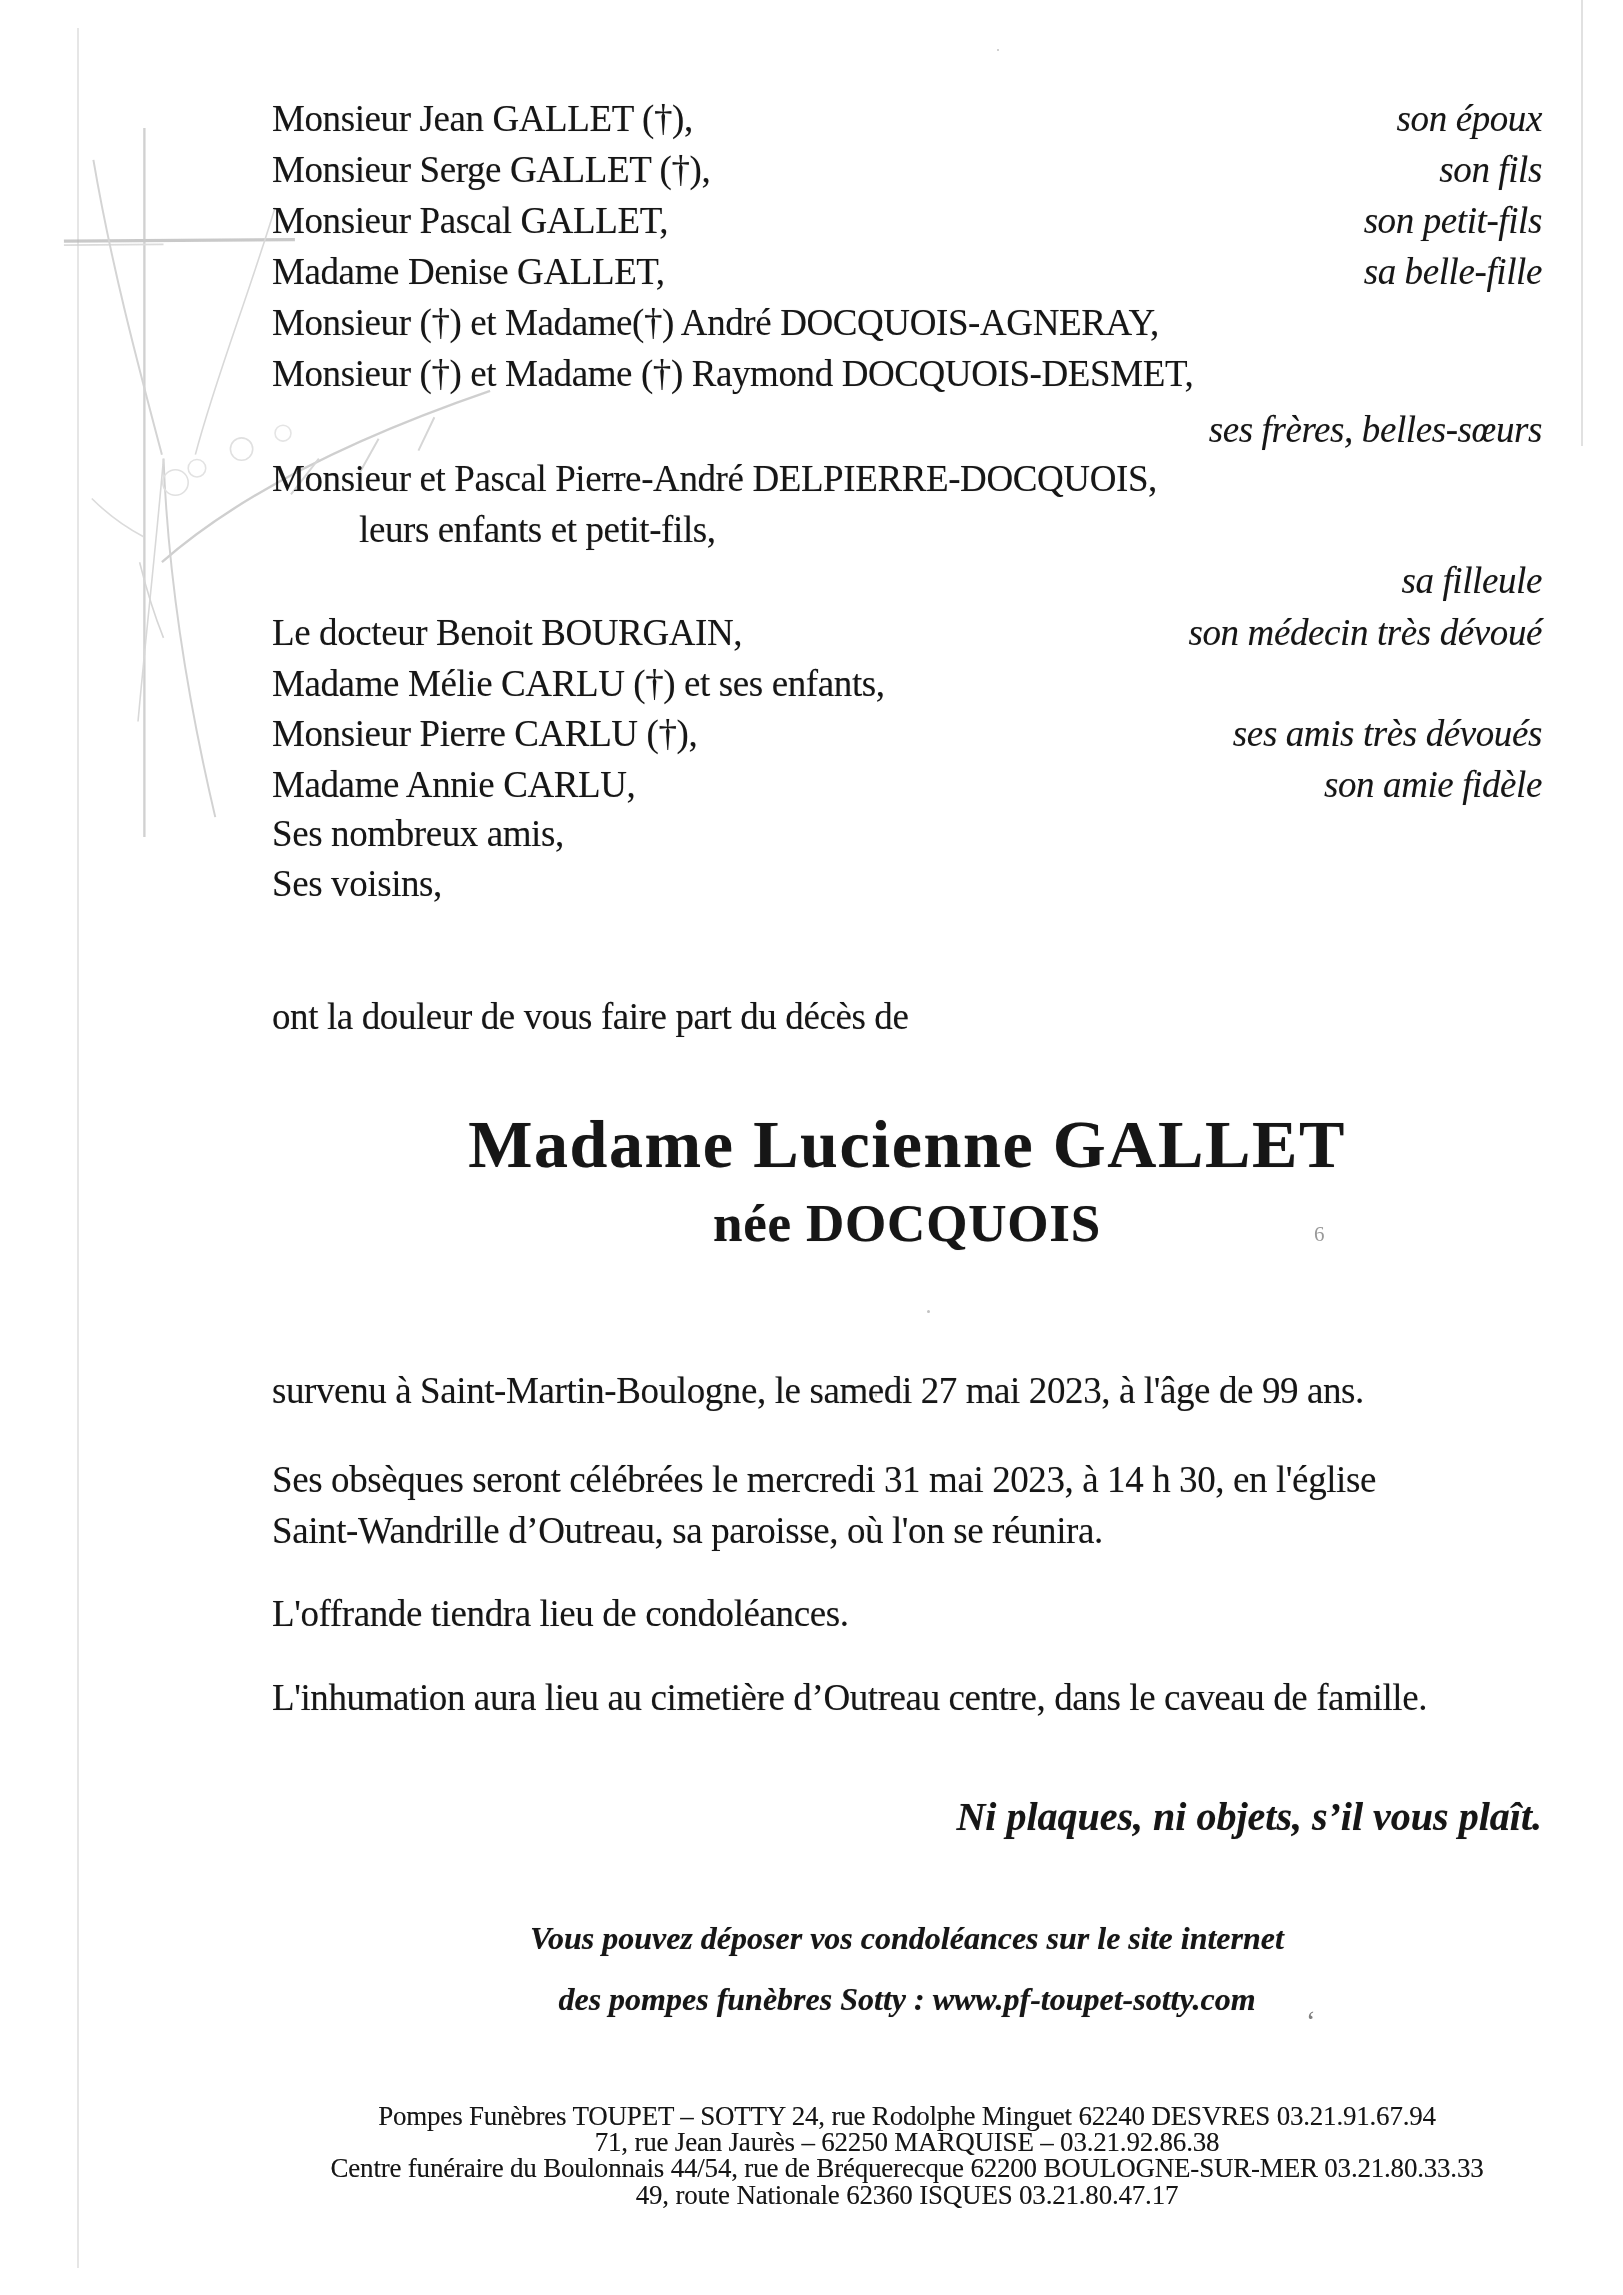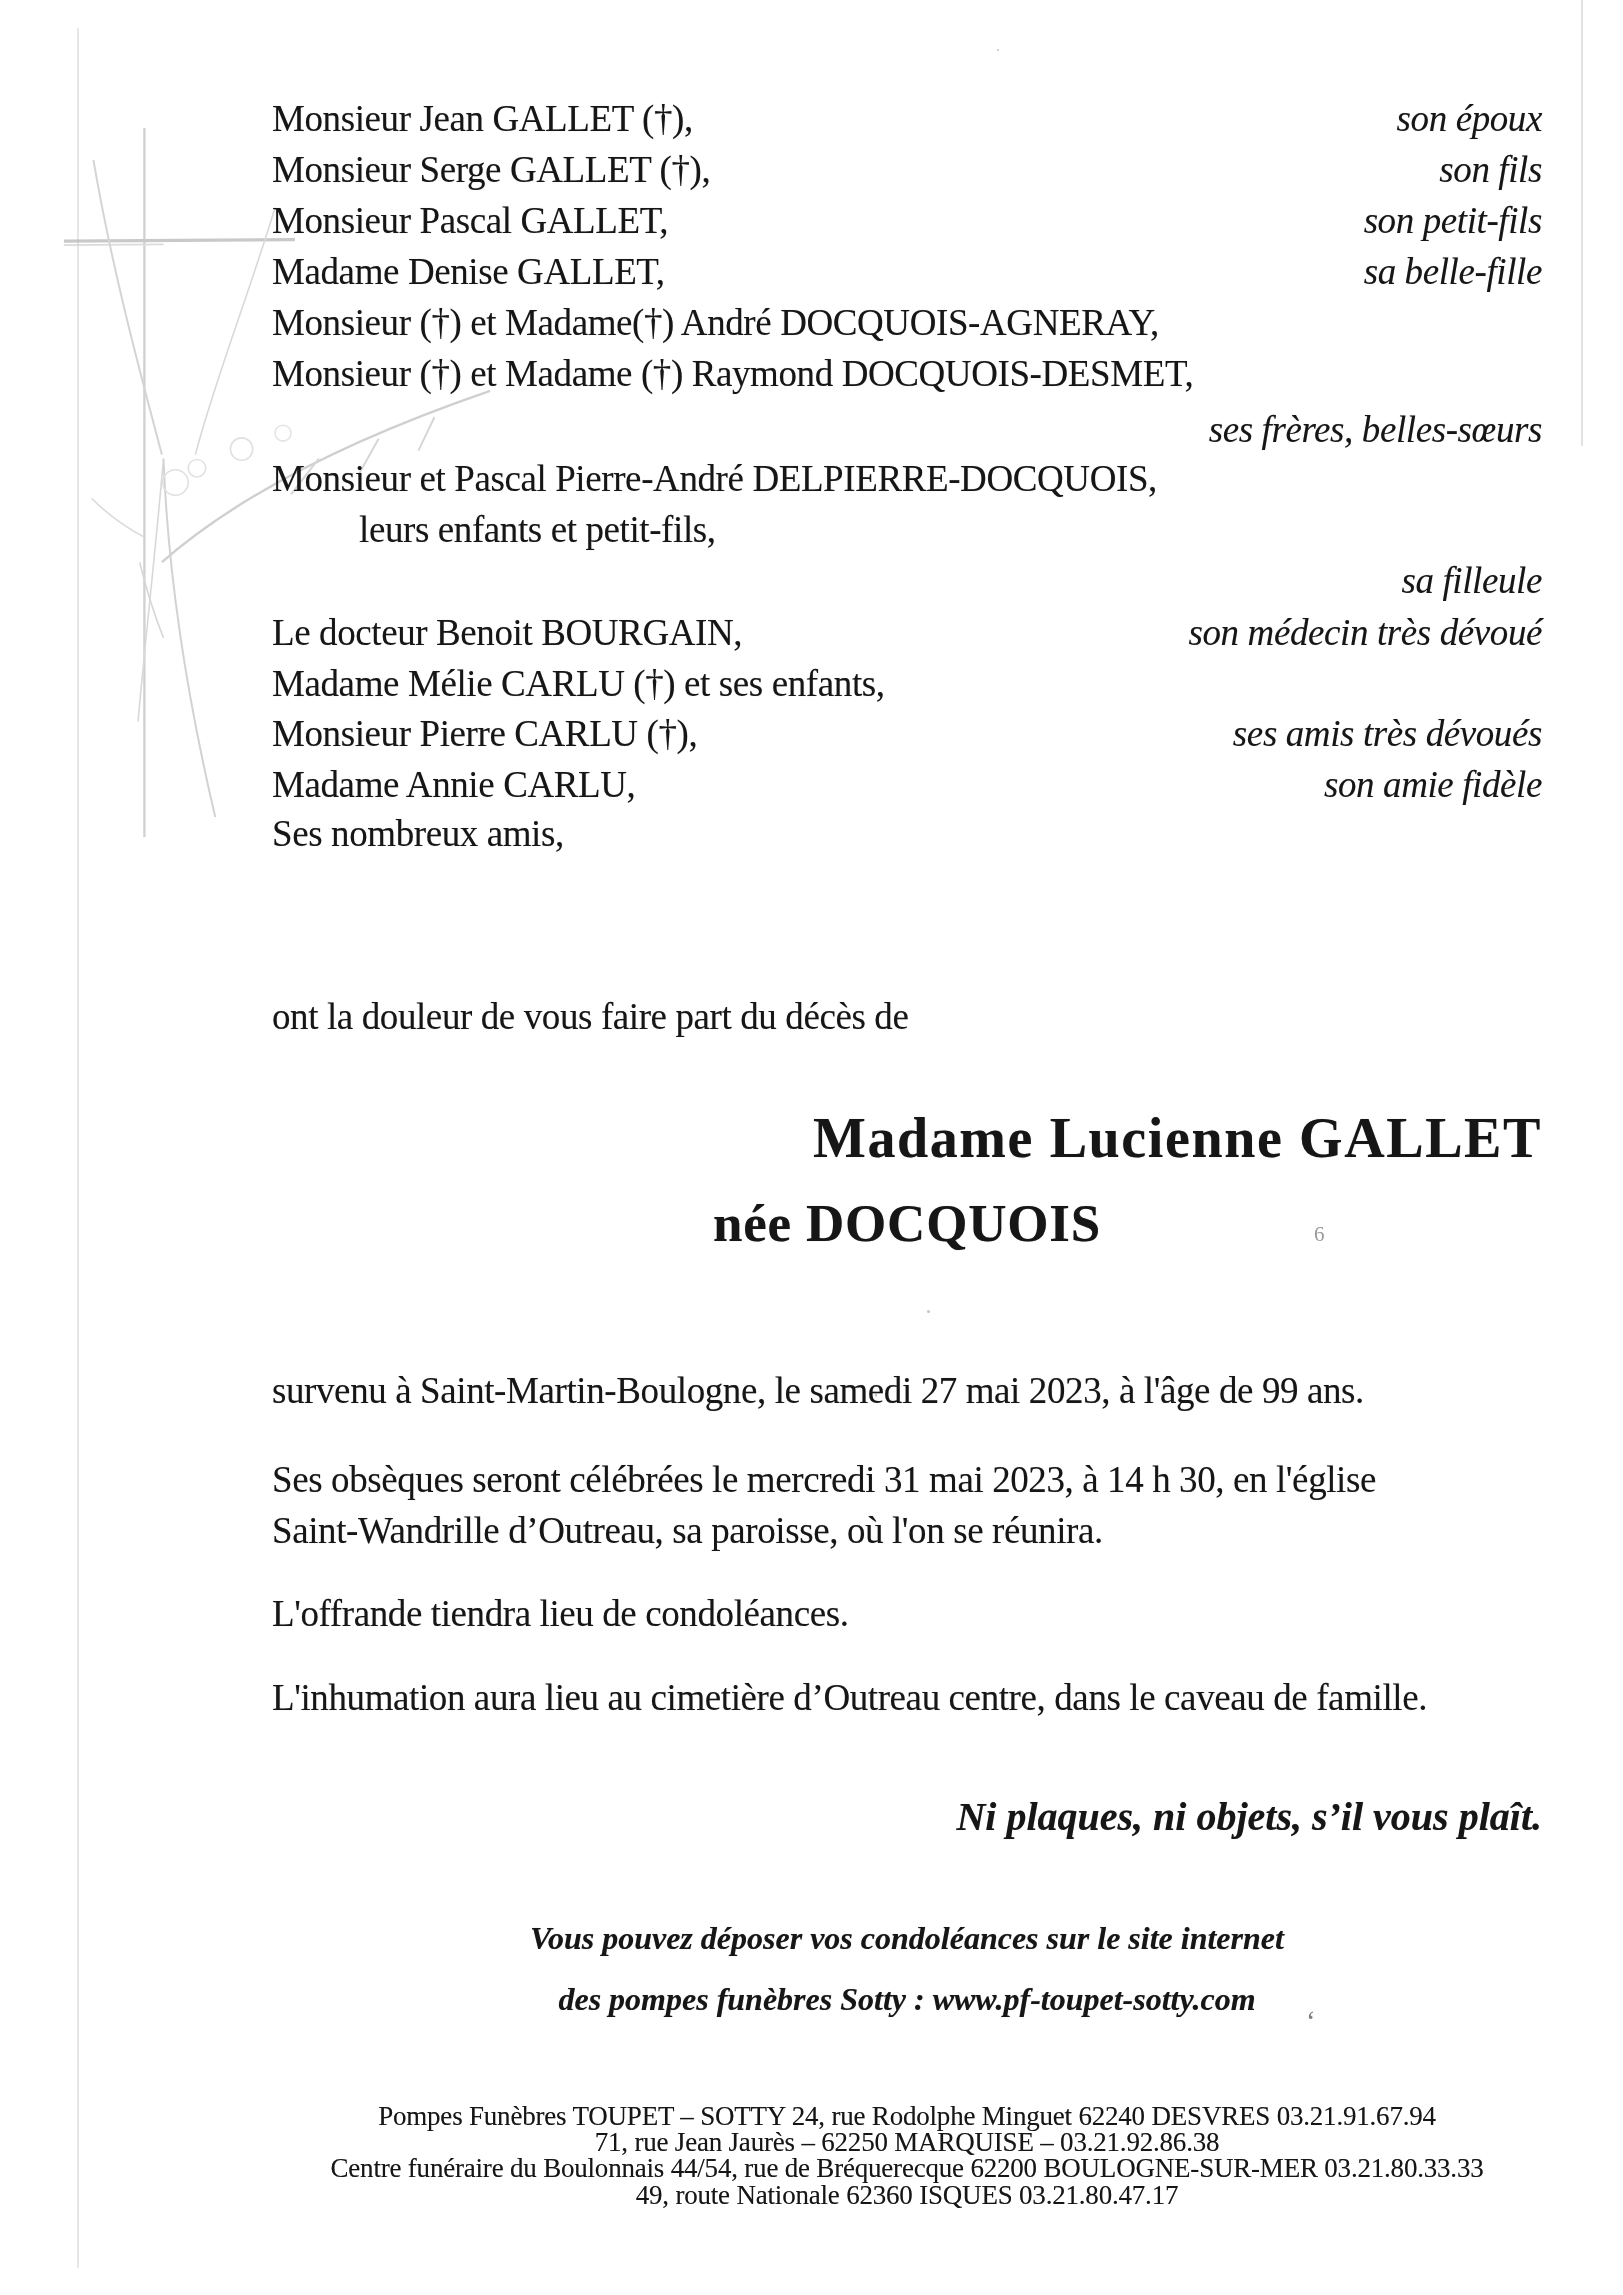--- a/index.html
+++ b/index.html
@@ -20,22 +20,22 @@
     text-shadow:0 0 0.8px rgba(20,20,20,0.35);
     white-space:nowrap;
   }
   .line .lt{text-align:left;}
   .line .rt{font-style:italic;text-align:right;margin-left:auto;}
   .indent{padding-left:87px;box-sizing:border-box;}
   .intro{position:absolute;left:272px;top:995px;font-size:37px;letter-spacing:-0.4px;
          text-shadow:0 0 0.8px rgba(20,20,20,0.35);white-space:nowrap;}
   .title{
     position:absolute;left:272px;width:1270px;top:1110px;
-    font-size:56px;font-weight:bold;letter-spacing:1.6px;
-    text-align:right;line-height:1;white-space:nowrap;
+    font-size:68px;font-weight:bold;letter-spacing:1.6px;
+    text-align:center;line-height:1;white-space:nowrap;
     text-shadow:0 0 0.8px rgba(0,0,0,0.4);
   }
   .subtitle{
     position:absolute;left:272px;width:1270px;top:1197px;
     font-size:53px;font-weight:bold;letter-spacing:0.8px;
     text-align:center;line-height:1;white-space:nowrap;
     text-shadow:0 0 0.8px rgba(0,0,0,0.4);
   }
   .para{
     position:absolute;left:272px;width:1270px;
@@ -144,20 +144,24 @@
       <span class="rt">ses amis très dévoués</span>
     </div>
   <div class="line" style="top:764px">
       <span class="lt">Madame Annie CARLU,</span>
       <span class="rt">son amie fidèle</span>
     </div>
   <div class="line" style="top:813px">
       <span class="lt">Ses nombreux amis,</span>
       <span class="rt"></span>
     </div>
+  <div class="line" style="top:863px">
+      <span class="lt">Ses voisins,</span>
+      <span class="rt"></span>
+    </div>
 
   <div class="intro">ont la douleur de vous faire part du décès de</div>
 
   <div class="title">Madame Lucienne GALLET</div>
   <div class="subtitle">née DOCQUOIS</div>
 
   <div class="para" style="top:1347px">survenu à Saint-Martin-Boulogne, le samedi 27 mai 2023, à l'âge de 99 ans.</div>
   <div class="para" style="top:1436px">Ses obsèques seront célébrées le mercredi 31 mai 2023, à 14 h 30, en l'église</div>
   <div class="para" style="top:1487px">Saint-Wandrille d’Outreau, sa paroisse, où l'on se réunira.</div>
   <div class="para" style="top:1570px">L'offrande tiendra lieu de condoléances.</div>

